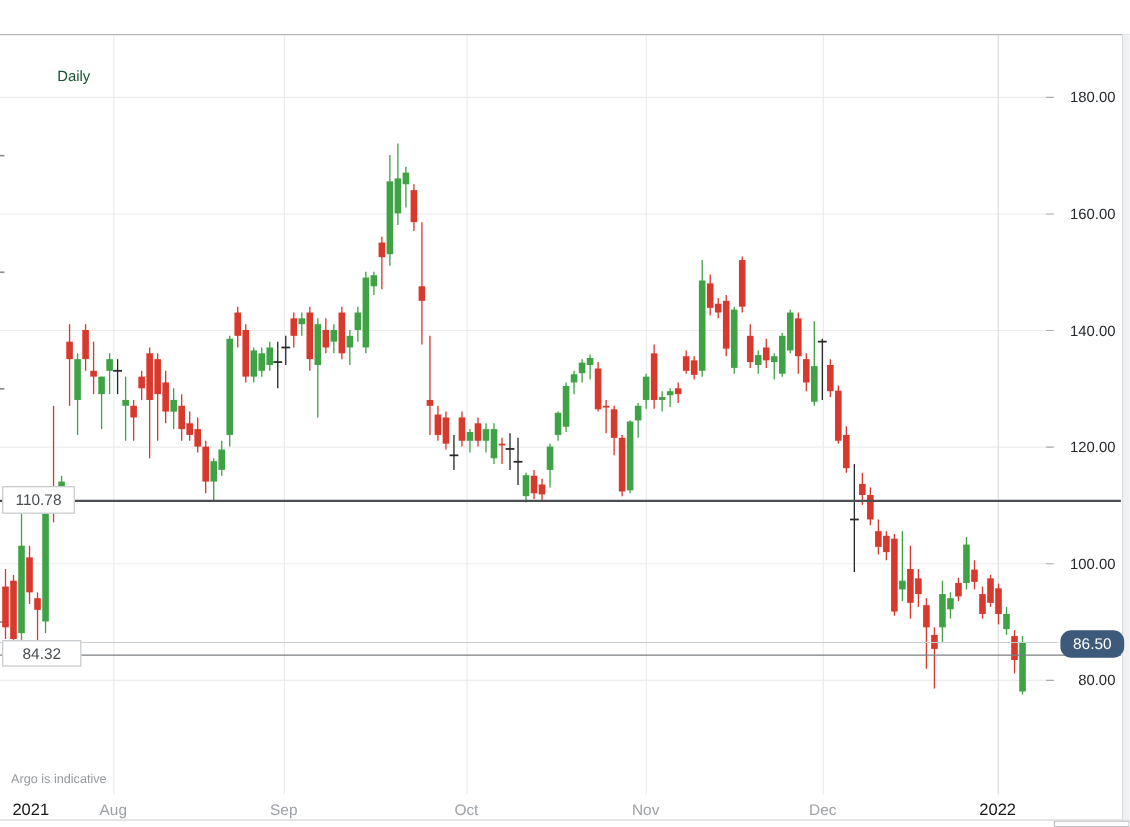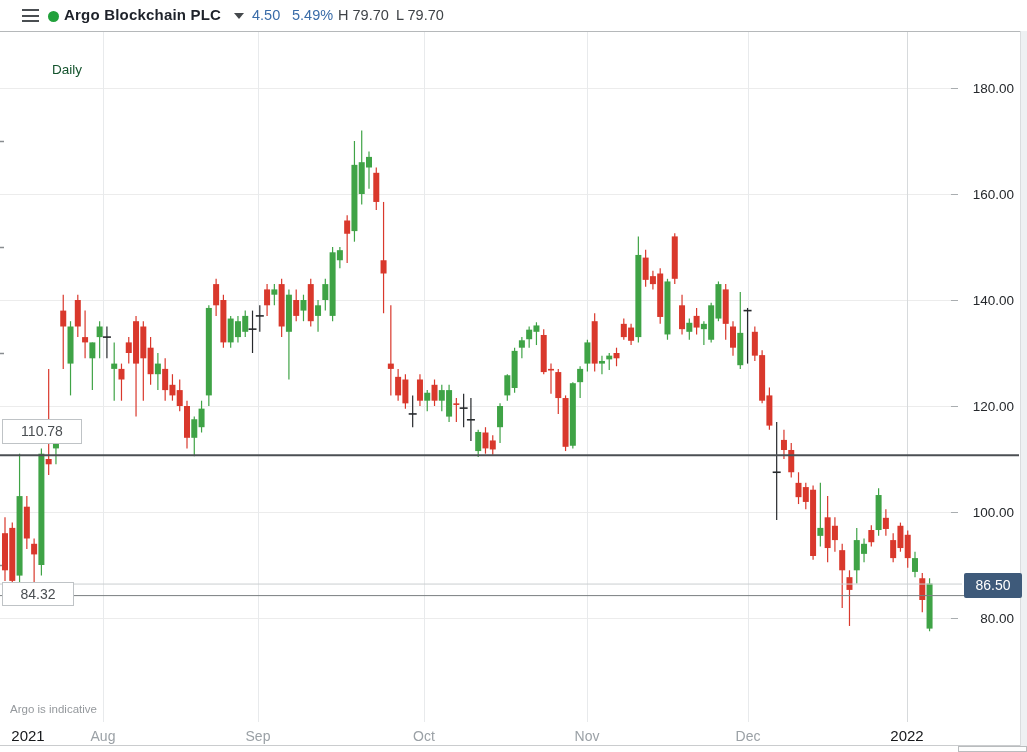--- a/index.html
+++ b/index.html
@@ -16,24 +16,24 @@
   .caret{position:absolute;left:234px;top:13px;width:0;height:0;border-left:5px solid transparent;
          border-right:5px solid transparent;border-top:6px solid #45494d;cursor:pointer;}
   .chg{left:252px;color:#3a6ca8;}
   .pct{left:292px;color:#3a6ca8;}
   .hi{left:338px;color:#3f4347;}
   .lo{left:396px;color:#3f4347;}
   .daily{position:absolute;left:52px;top:62px;font-size:13.5px;color:#14532d;z-index:3;}
   .watermark{position:absolute;left:10px;top:703px;font-size:11.5px;color:#95999d;z-index:3;}
   .lvl{position:absolute;box-sizing:border-box;background:#fff;border:1px solid #bfc3c6;
        color:#4a4e52;font-size:14px;text-align:center;z-index:4;}
-  .lvl-support{left:2px;top:419px;width:80px;height:25px;line-height:23px;}
+  .lvl-support{left:2px;top:442px;width:66px;height:25px;line-height:23px;}
   .lvl-lower{left:2px;top:582px;width:72px;height:24px;line-height:22px;}
   .badge{position:absolute;left:964px;top:573px;width:58px;height:25px;line-height:25px;
-         background:#3e5a7a;color:#fff;font-size:14px;text-align:center;border-radius:2px;z-index:4;}
+         background:#3e5a7a;color:#fff;font-size:14px;text-align:center;border-radius:10px;z-index:4;}
   .rstrip{position:absolute;left:1020px;top:31px;width:7px;height:721px;background:#eef0f2;
           border-left:1px solid #dadcde;box-sizing:border-box;z-index:2;}
   .brbox{position:absolute;left:958px;top:746px;width:69px;height:6px;background:#fdfdfd;
          border:1px solid #b9bcbe;box-sizing:border-box;z-index:3;}
 </style>
 </head>
 <body>
 
 <div id="app">
 
@@ -329,34 +329,20 @@
       <rect x="912" y="558.11" width="6" height="13.779999999999973" fill="#3fa346"></rect>
       <line x1="922.2800000000001" y1="572.95" x2="922.2800000000001" y2="612.17" stroke="#d9382c" stroke-width="1.2"></line>
       <rect x="919.2800000000001" y="578.25" width="6" height="21.730000000000018" fill="#d9382c"></rect>
       <line x1="929.5600000000001" y1="578.25" x2="929.5600000000001" y2="631.25" stroke="#3fa346" stroke-width="1.2"></line>
       <rect x="926.5600000000001" y="583.55" width="6" height="45.05000000000007" fill="#3fa346"></rect>
       <line x1="0" y1="455.366" x2="1019" y2="455.366" stroke="#4b4f53" stroke-width="2"></line>
       <line x1="0" y1="595.604" x2="1019" y2="595.604" stroke="#7a7e81" stroke-width="1"></line>
       <line x1="0" y1="584.05" x2="962" y2="584.05" stroke="#cbced0" stroke-width="1"></line>
     </svg>
 
-  <div class="hdr">
-    <div class="burger">
-        <span></span>
-        <span></span>
-        <span></span>
-      </div>
-    <div class="dot"></div>
-    <div class="hdr-item title">Argo Blockchain PLC</div>
-    <div class="caret"></div>
-    <div class="hdr-item chg">4.50</div>
-    <div class="hdr-item pct">5.49%</div>
-    <div class="hdr-item hi">H 79.70</div>
-    <div class="hdr-item lo">L 79.70</div>
-  </div>
 
   <div class="daily">Daily</div>
   <div class="watermark">Argo is indicative</div>
 
   <div class="lvl lvl-support">110.78</div>
   <div class="lvl lvl-lower">84.32</div>
   <div class="badge">86.50</div>
 
   <div class="rstrip"></div>
   <div class="brbox"></div>

